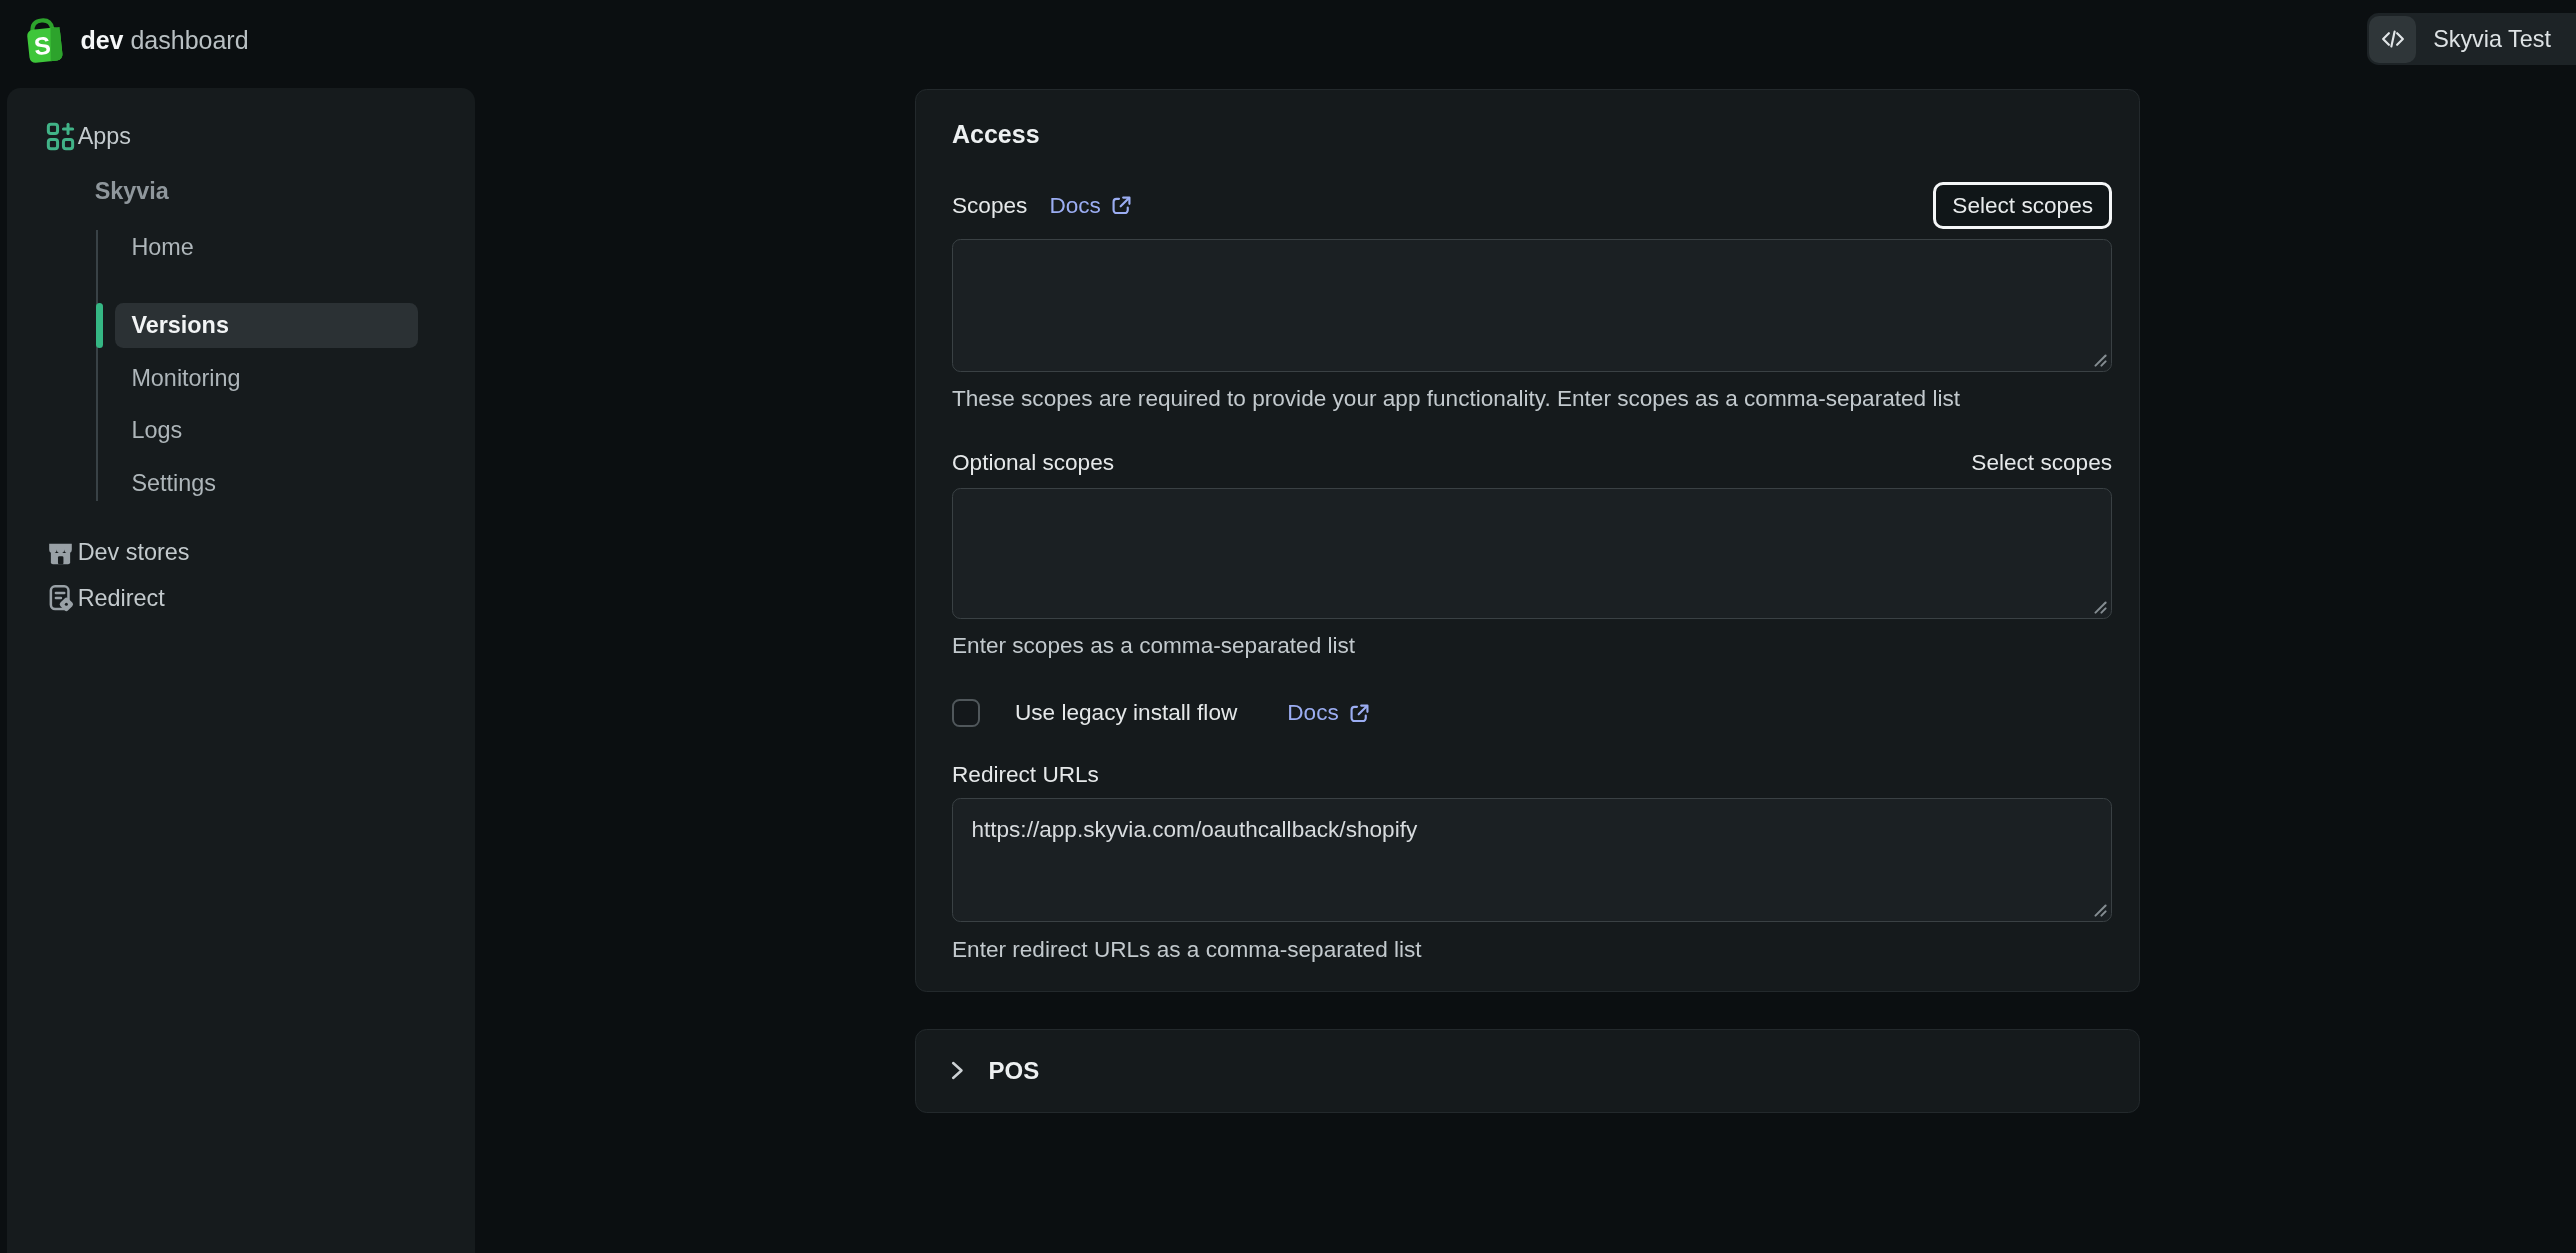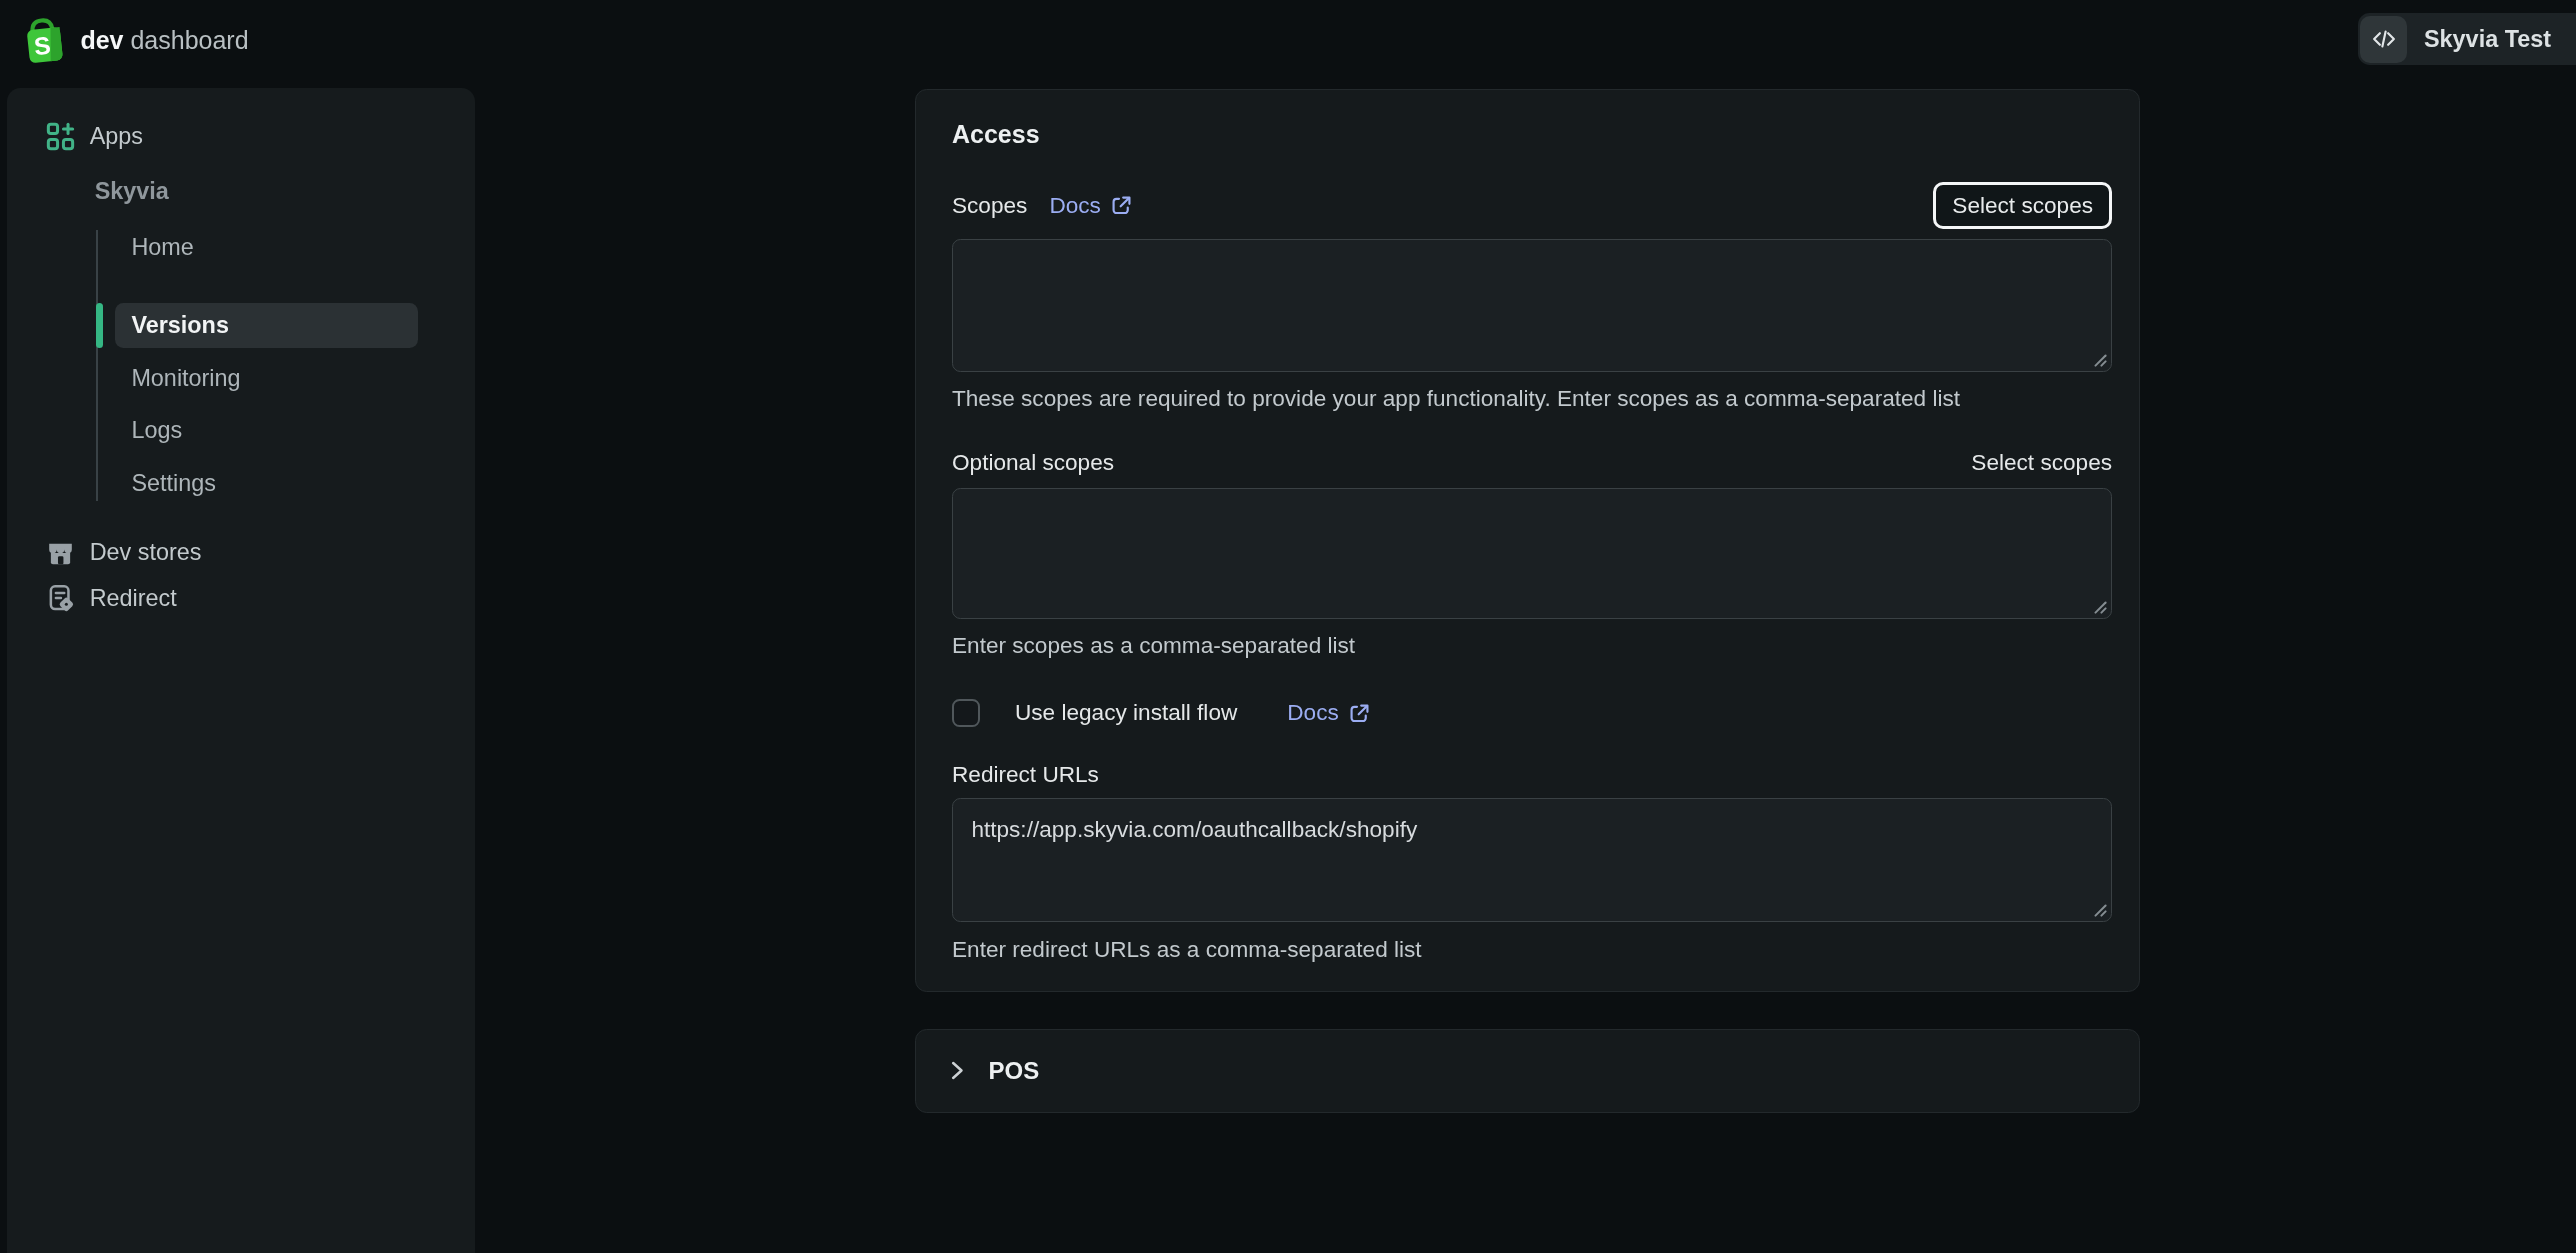--- a/index.html
+++ b/index.html
@@ -13,35 +13,35 @@
   }
 
   
   .topbar { position:absolute; left:0; top:0; width:2576px; height:88px; }
   .brand { position:absolute; left:22px; top:16.7px; display:flex; align-items:center; gap:13.4px; }
   .brand-title { font-size:25px; color:#b9c0c3; }
   .brand-title b { color:#f5f7f8; font-weight:700; }
   .app-pill {
     position:absolute; right:0; top:13.4px; height:52px;
     background:#1d2326; border-radius:11.7px 0 0 11.7px;
-    display:flex; align-items:center; padding:0 25px 0 2.5px; gap:16.7px;font-weight:bold;
+    display:flex; align-items:center; padding:0 25px 0 2.5px; gap:16.7px;
   }
   .app-pill-chip {
     width:47px; height:47px; border-radius:10px; background:#2f3639;
     display:flex; align-items:center; justify-content:center;
   }
   .app-pill-label { font-size:23.4px; color:#dde2e4; }
 
   
   .sidebar {
     position:absolute; left:6.7px; top:88px; width:468px; height:1166px;
     background:#161b1d; border-radius:13.4px 13.4px 0 0;
     padding-top:32px;
   }
-  .side-row { display:flex; align-items:center; gap:14px; height:33px; padding-left:38px; font-size:23.4px; color:#c3cacd; cursor:pointer; }
+  .side-row { display:flex; align-items:center; gap:2px; height:33px; padding-left:38px; font-size:23.4px; color:#c3cacd; cursor:pointer; }
   .side-group-label { margin-top:25px; padding-left:88px; font-size:23.4px; font-weight:700; color:#8f979c; }
   .nav-group { position:relative; margin-top:20px; }
   .nav-group::before { content:""; position:absolute; left:89px; top:5px; bottom:5px; width:2.5px; background:#394246; }
   .nav-item {
     position:relative; margin-left:108px; width:303px; height:45px;
     display:flex; align-items:center; padding-left:16.7px;
     font-size:23.4px; color:#aeb6ba; border-radius:8.4px; margin-bottom:7.5px; cursor:pointer;
   }
   .nav-item.active { background:#2b3134; color:#f2f4f5; font-weight:700;margin-top:33px; }
   .nav-item.active::before {

